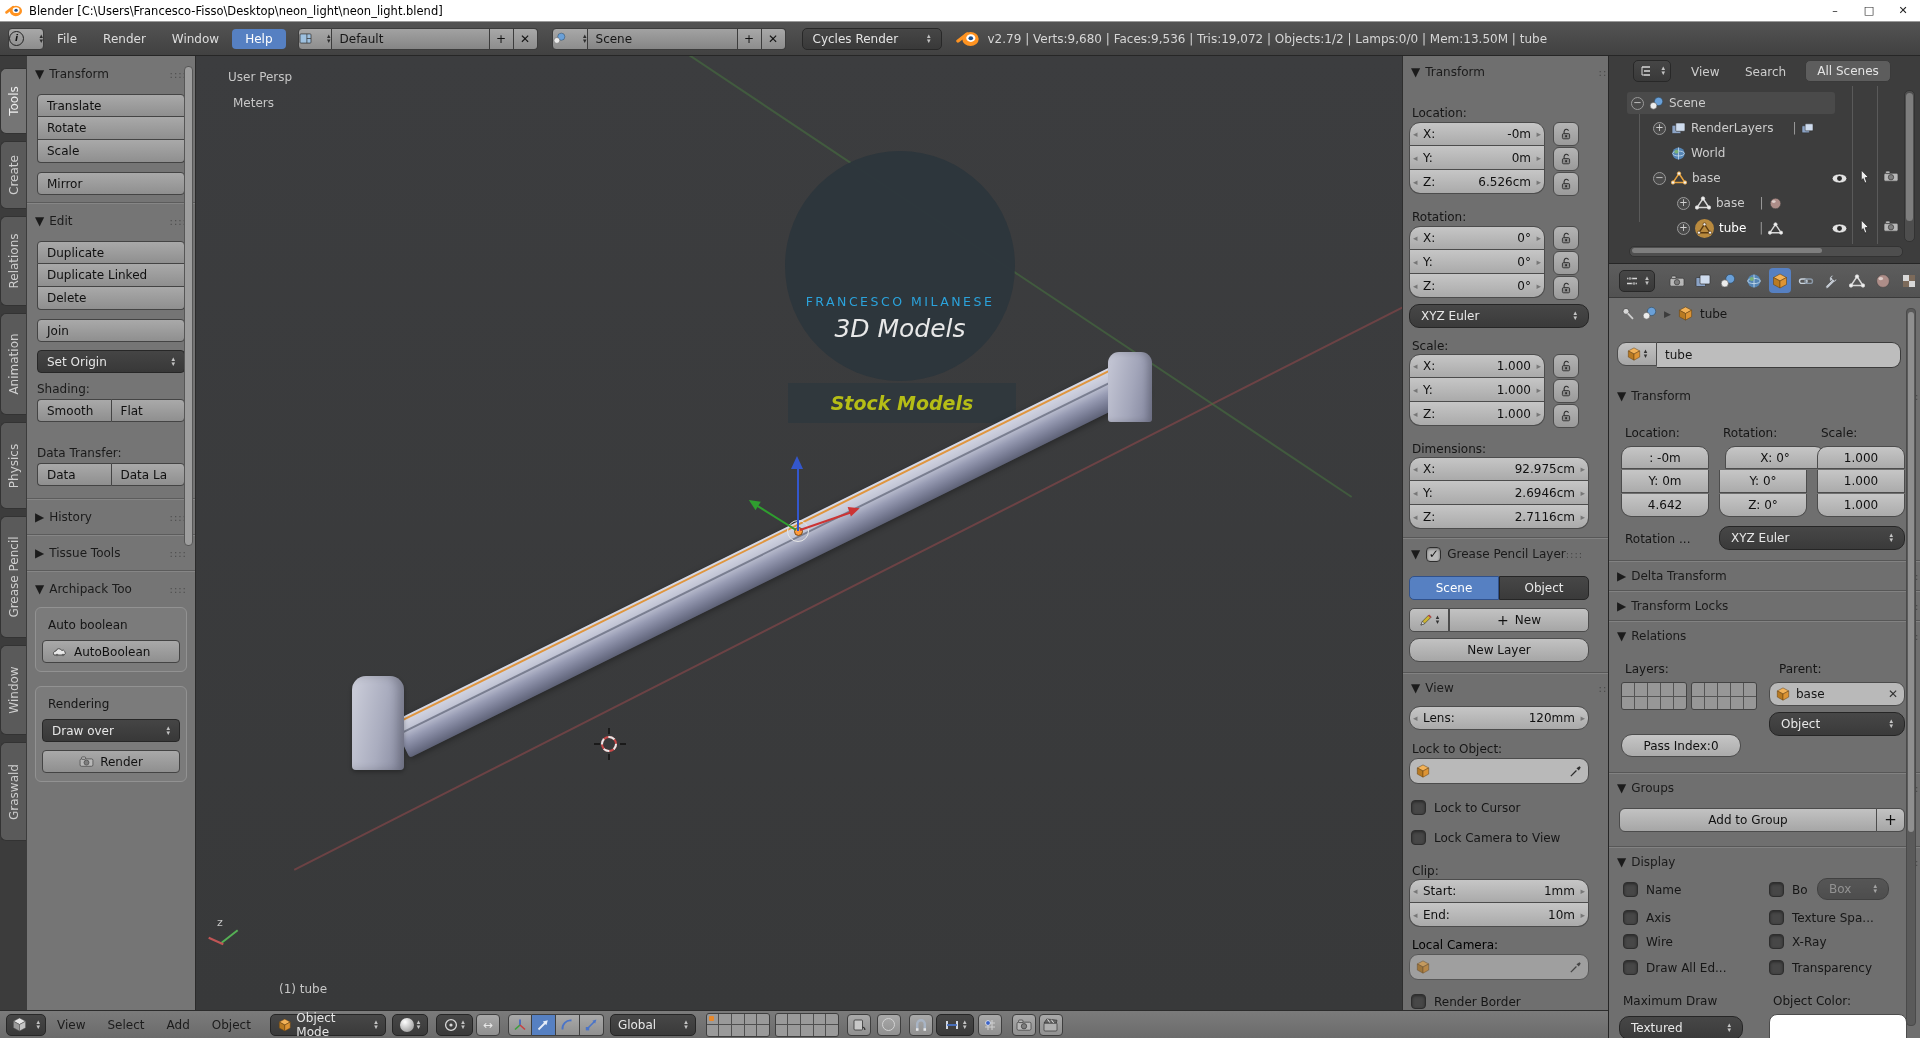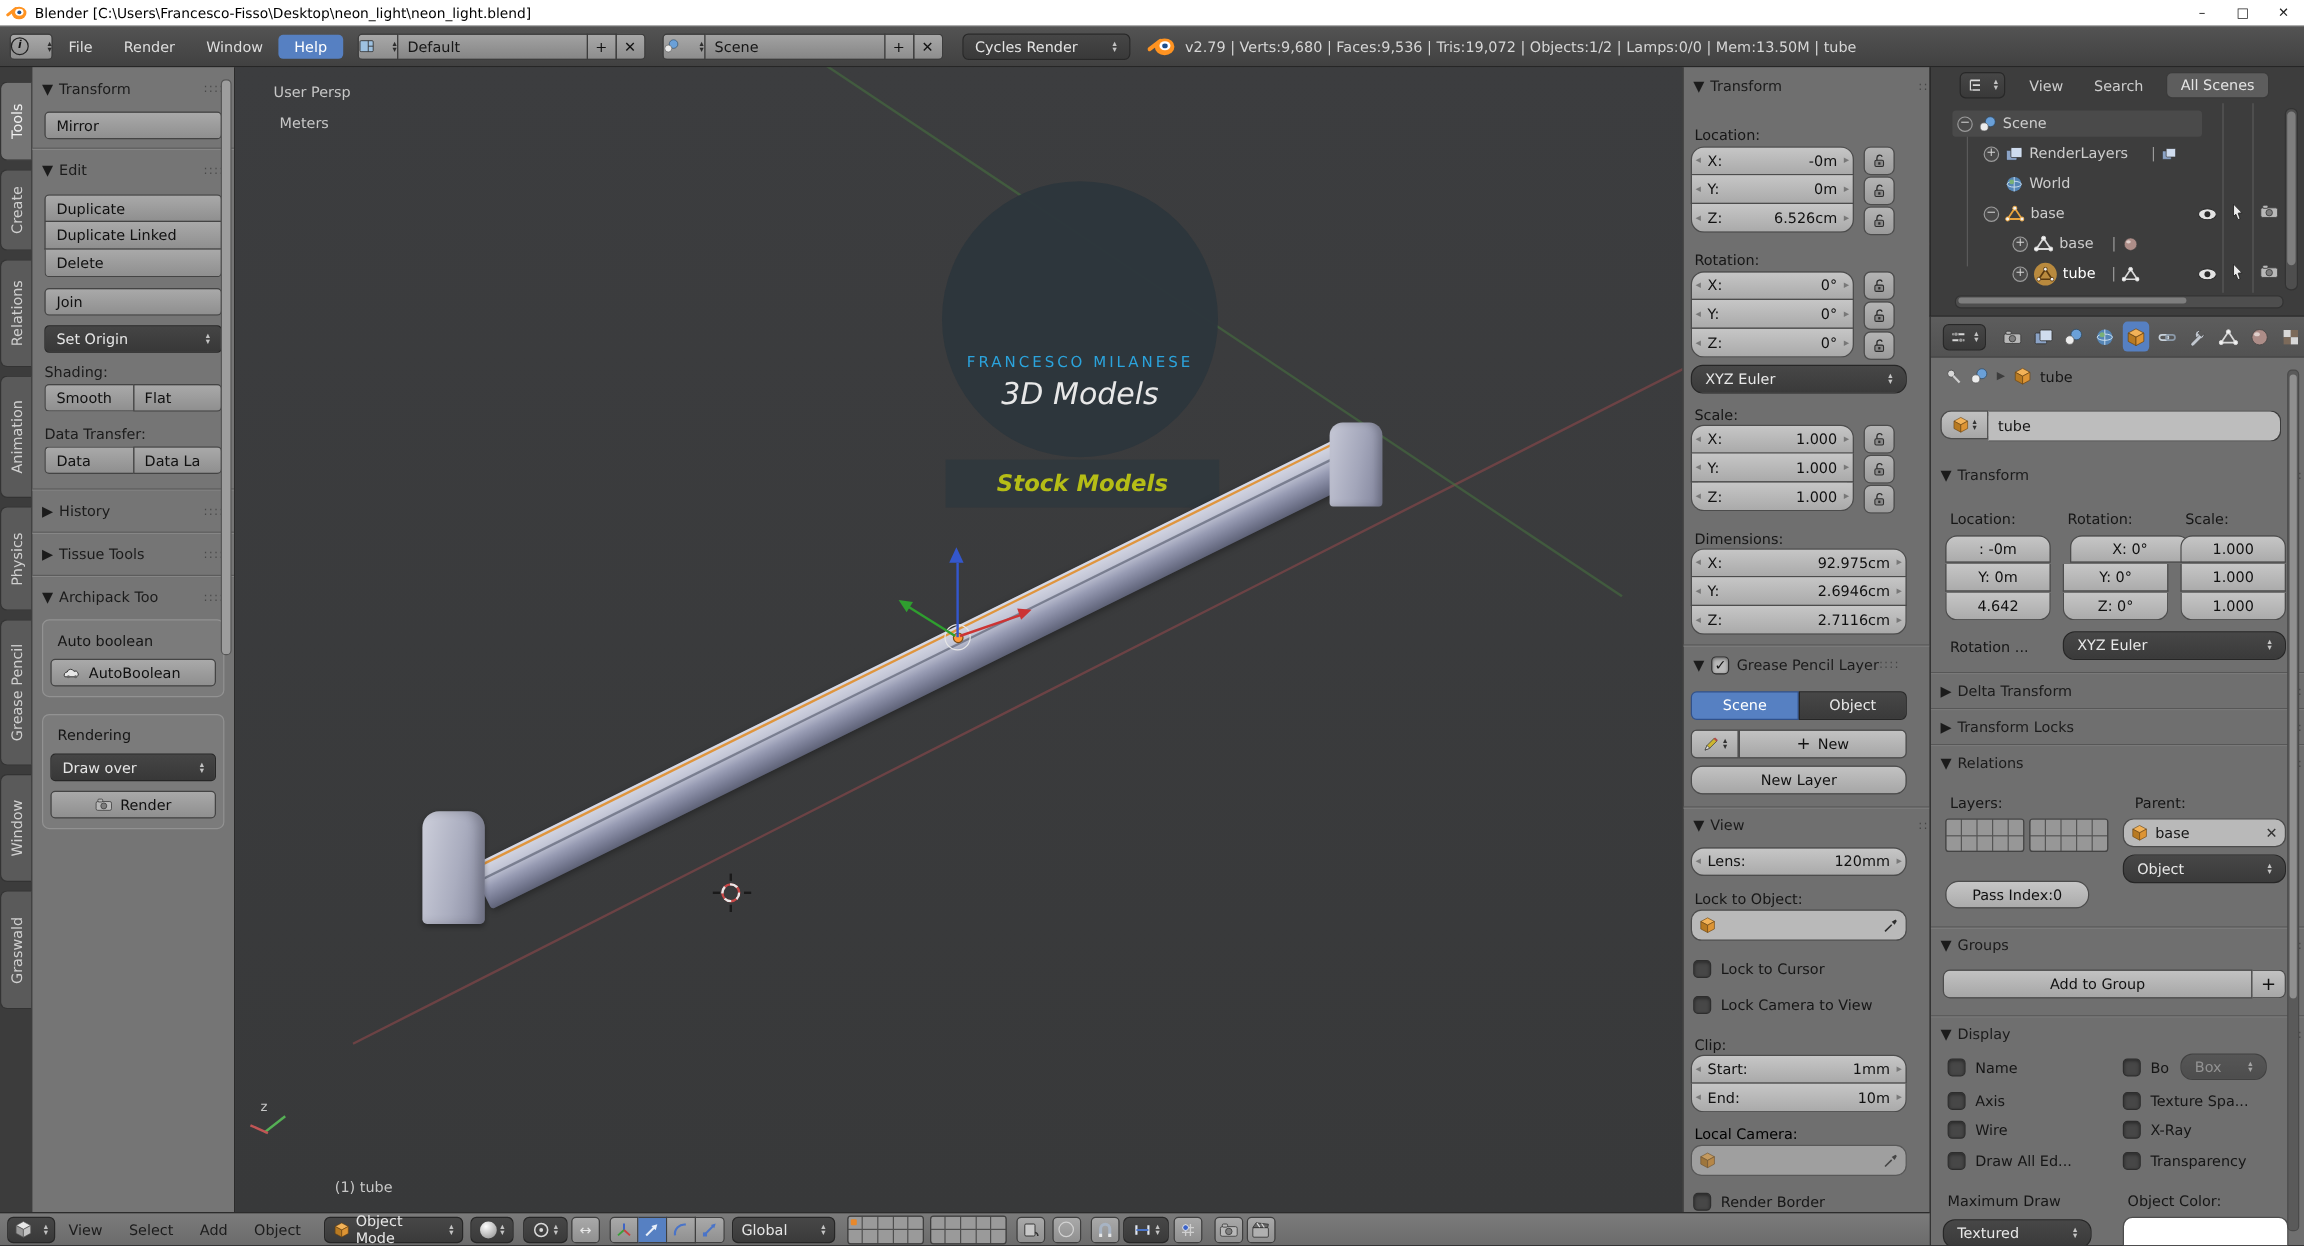--- a/index.html
+++ b/index.html
@@ -376,20 +376,25 @@
         <span>Graswald</span>
       </div>
   </div>
 
   <div id="toolshelf" class="abs">
     <div class="phead" style="margin-top:8px">
       <span>▼</span>
       <span>Transform</span>
       <span class="dots">::::</span>
     </div>
+    <div class="stack" style="margin-top:10px">
+      <div class="tbtn">Translate</div>
+      <div class="tbtn">Rotate</div>
+      <div class="tbtn">Scale</div>
+    </div>
     <div class="tbtn" style="margin-top:9px">Mirror</div>
     <div class="tsep"></div>
     <div class="phead">
       <span>▼</span>
       <span>Edit</span>
       <span class="dots">::::</span>
     </div>
     <div class="stack" style="margin-top:10px">
       <div class="tbtn">Duplicate</div>
       <div class="tbtn">Duplicate Linked</div>
@@ -398,21 +403,21 @@
     <div class="tbtn" style="margin-top:9px">Join</div>
     <div class="tdark" style="margin-top:8px">
       <span>Set Origin</span>
         <span class="ud"></span>
     </div>
     <div class="slabel" style="margin-top:9px">Shading:</div>
     <div class="half" style="margin-top:3px">
       <div class="tbtn">Smooth</div>
       <div class="tbtn">Flat</div>
     </div>
-    <div class="slabel" style="margin-top:12px">Data Transfer:</div>
+    <div class="slabel" style="margin-top:24px">Data Transfer:</div>
     <div class="half" style="margin-top:3px">
       <div class="tbtn">Data</div>
       <div class="tbtn">Data La</div>
     </div>
     <div class="tsep" style="margin-top:12px"></div>
     <div class="phead">
       <span>▶</span>
       <span>History</span>
       <span class="dots">::::</span>
     </div>

